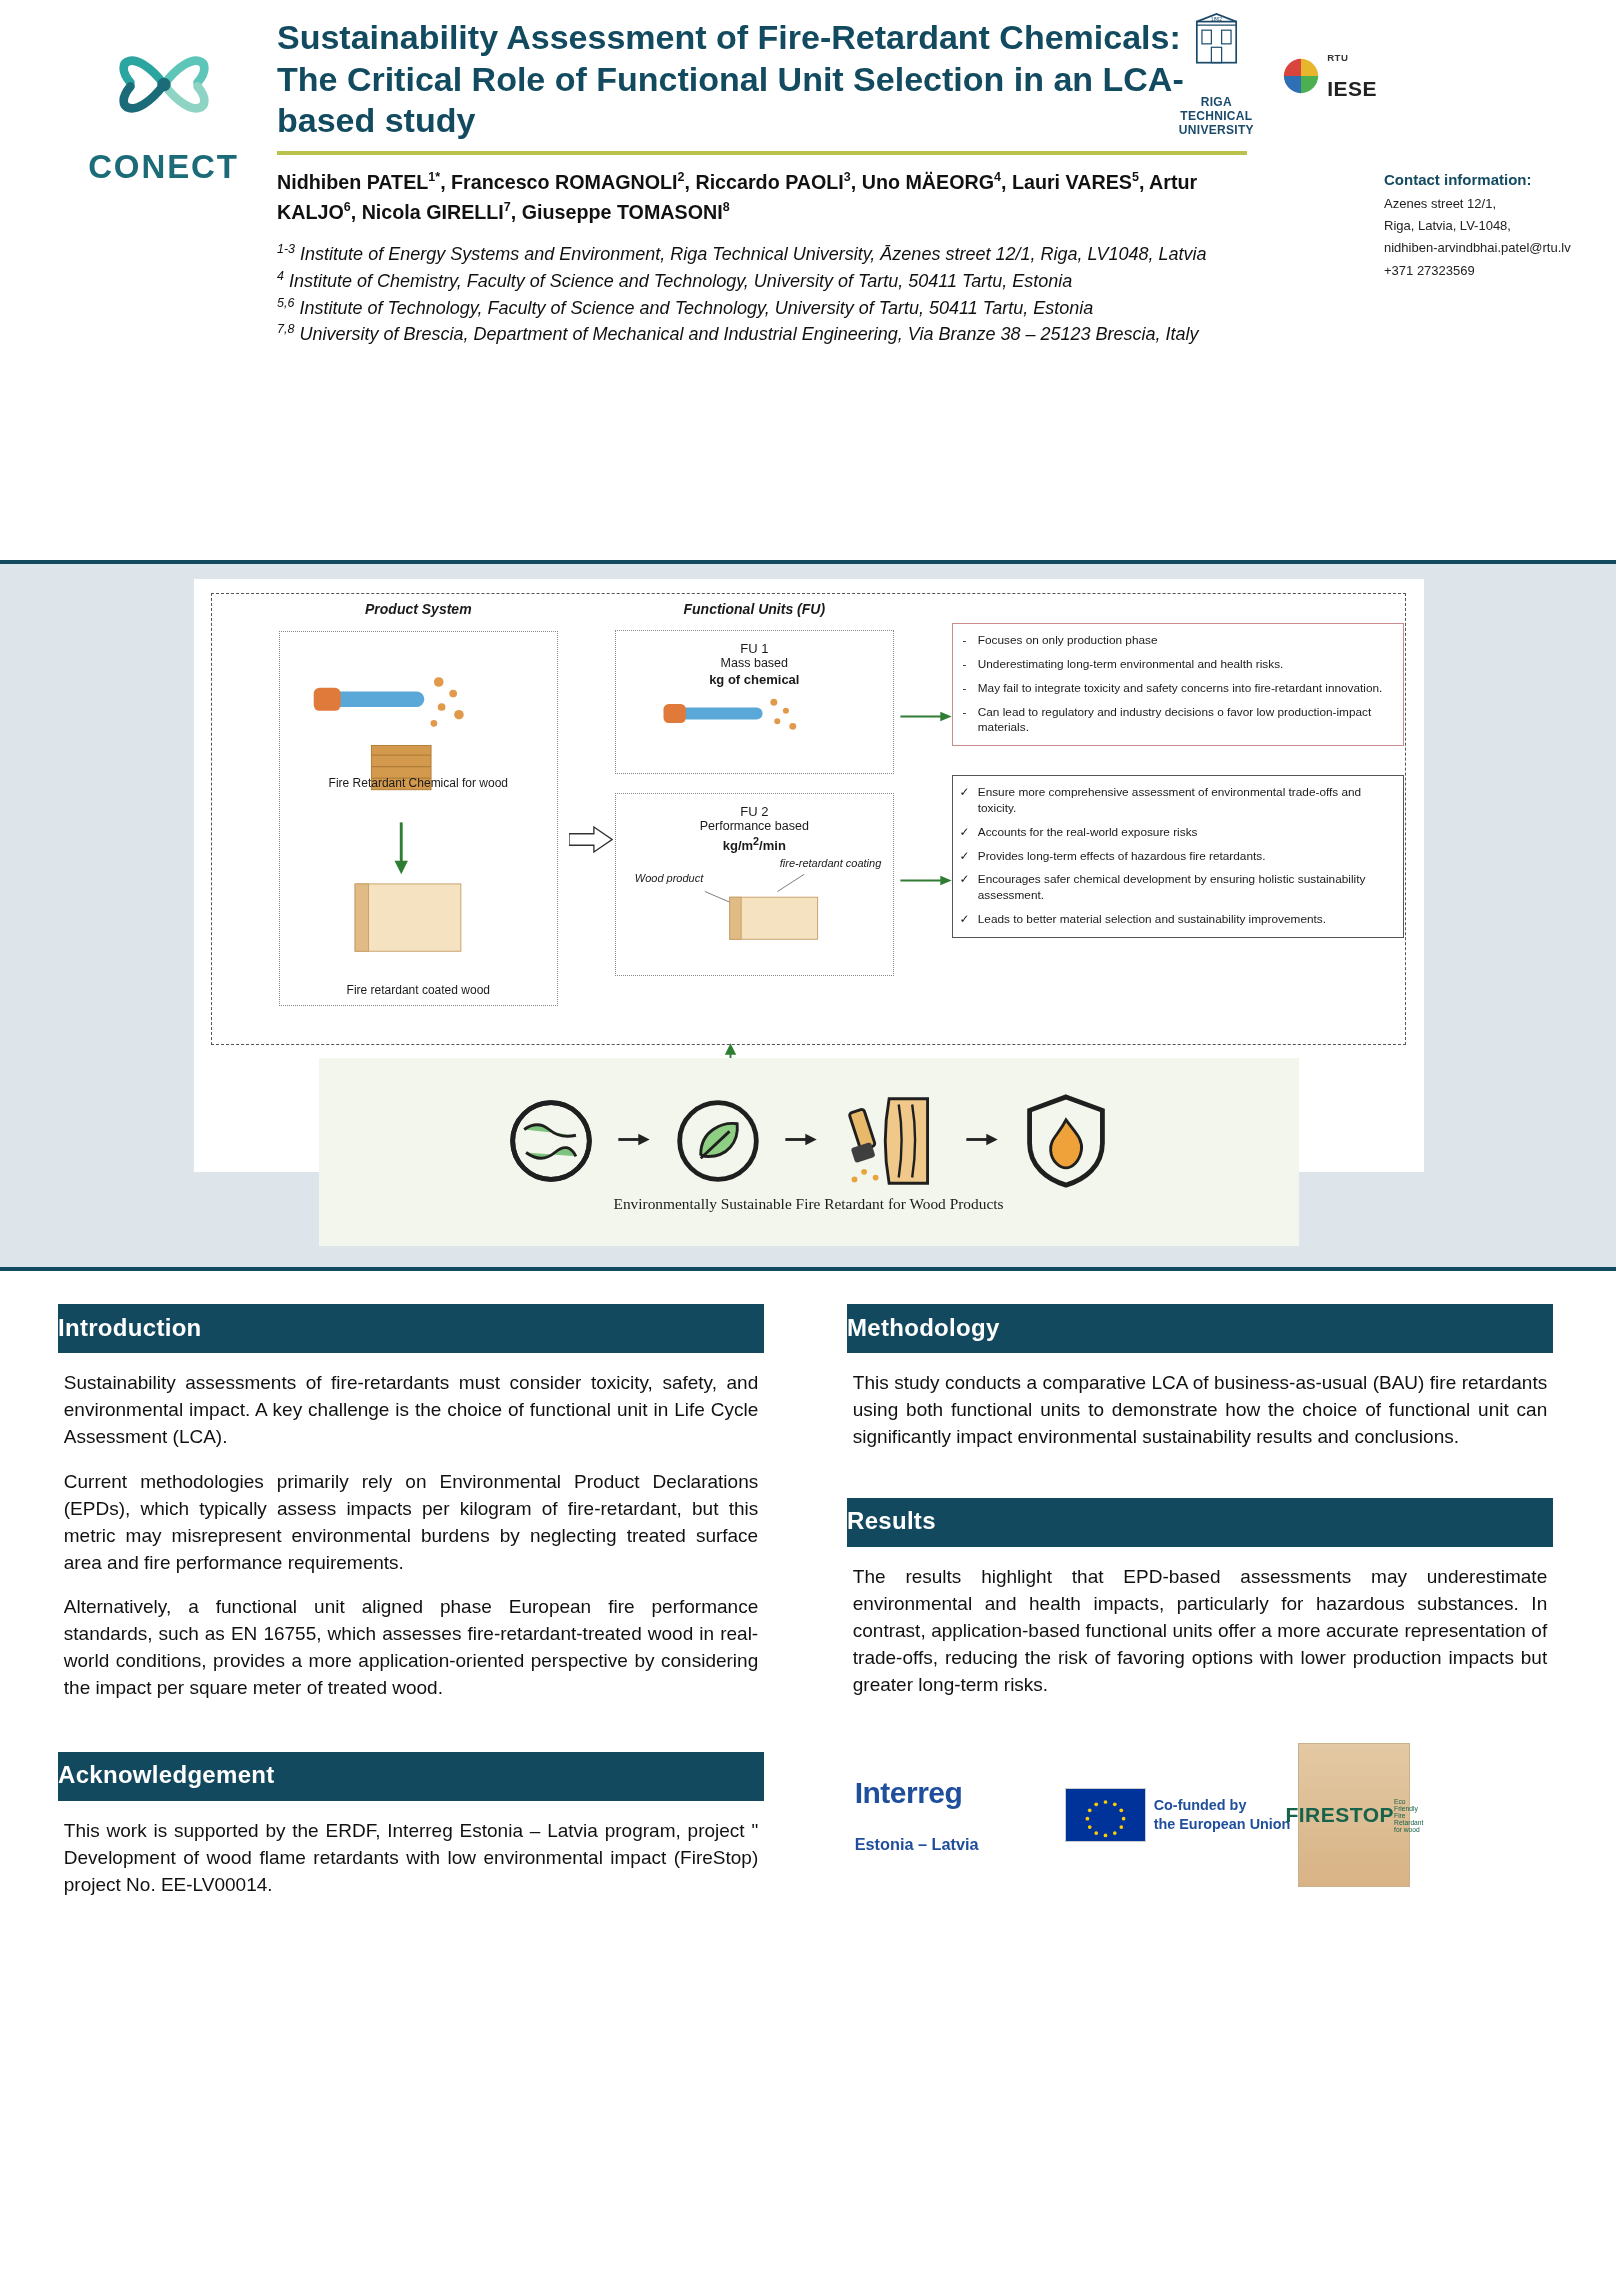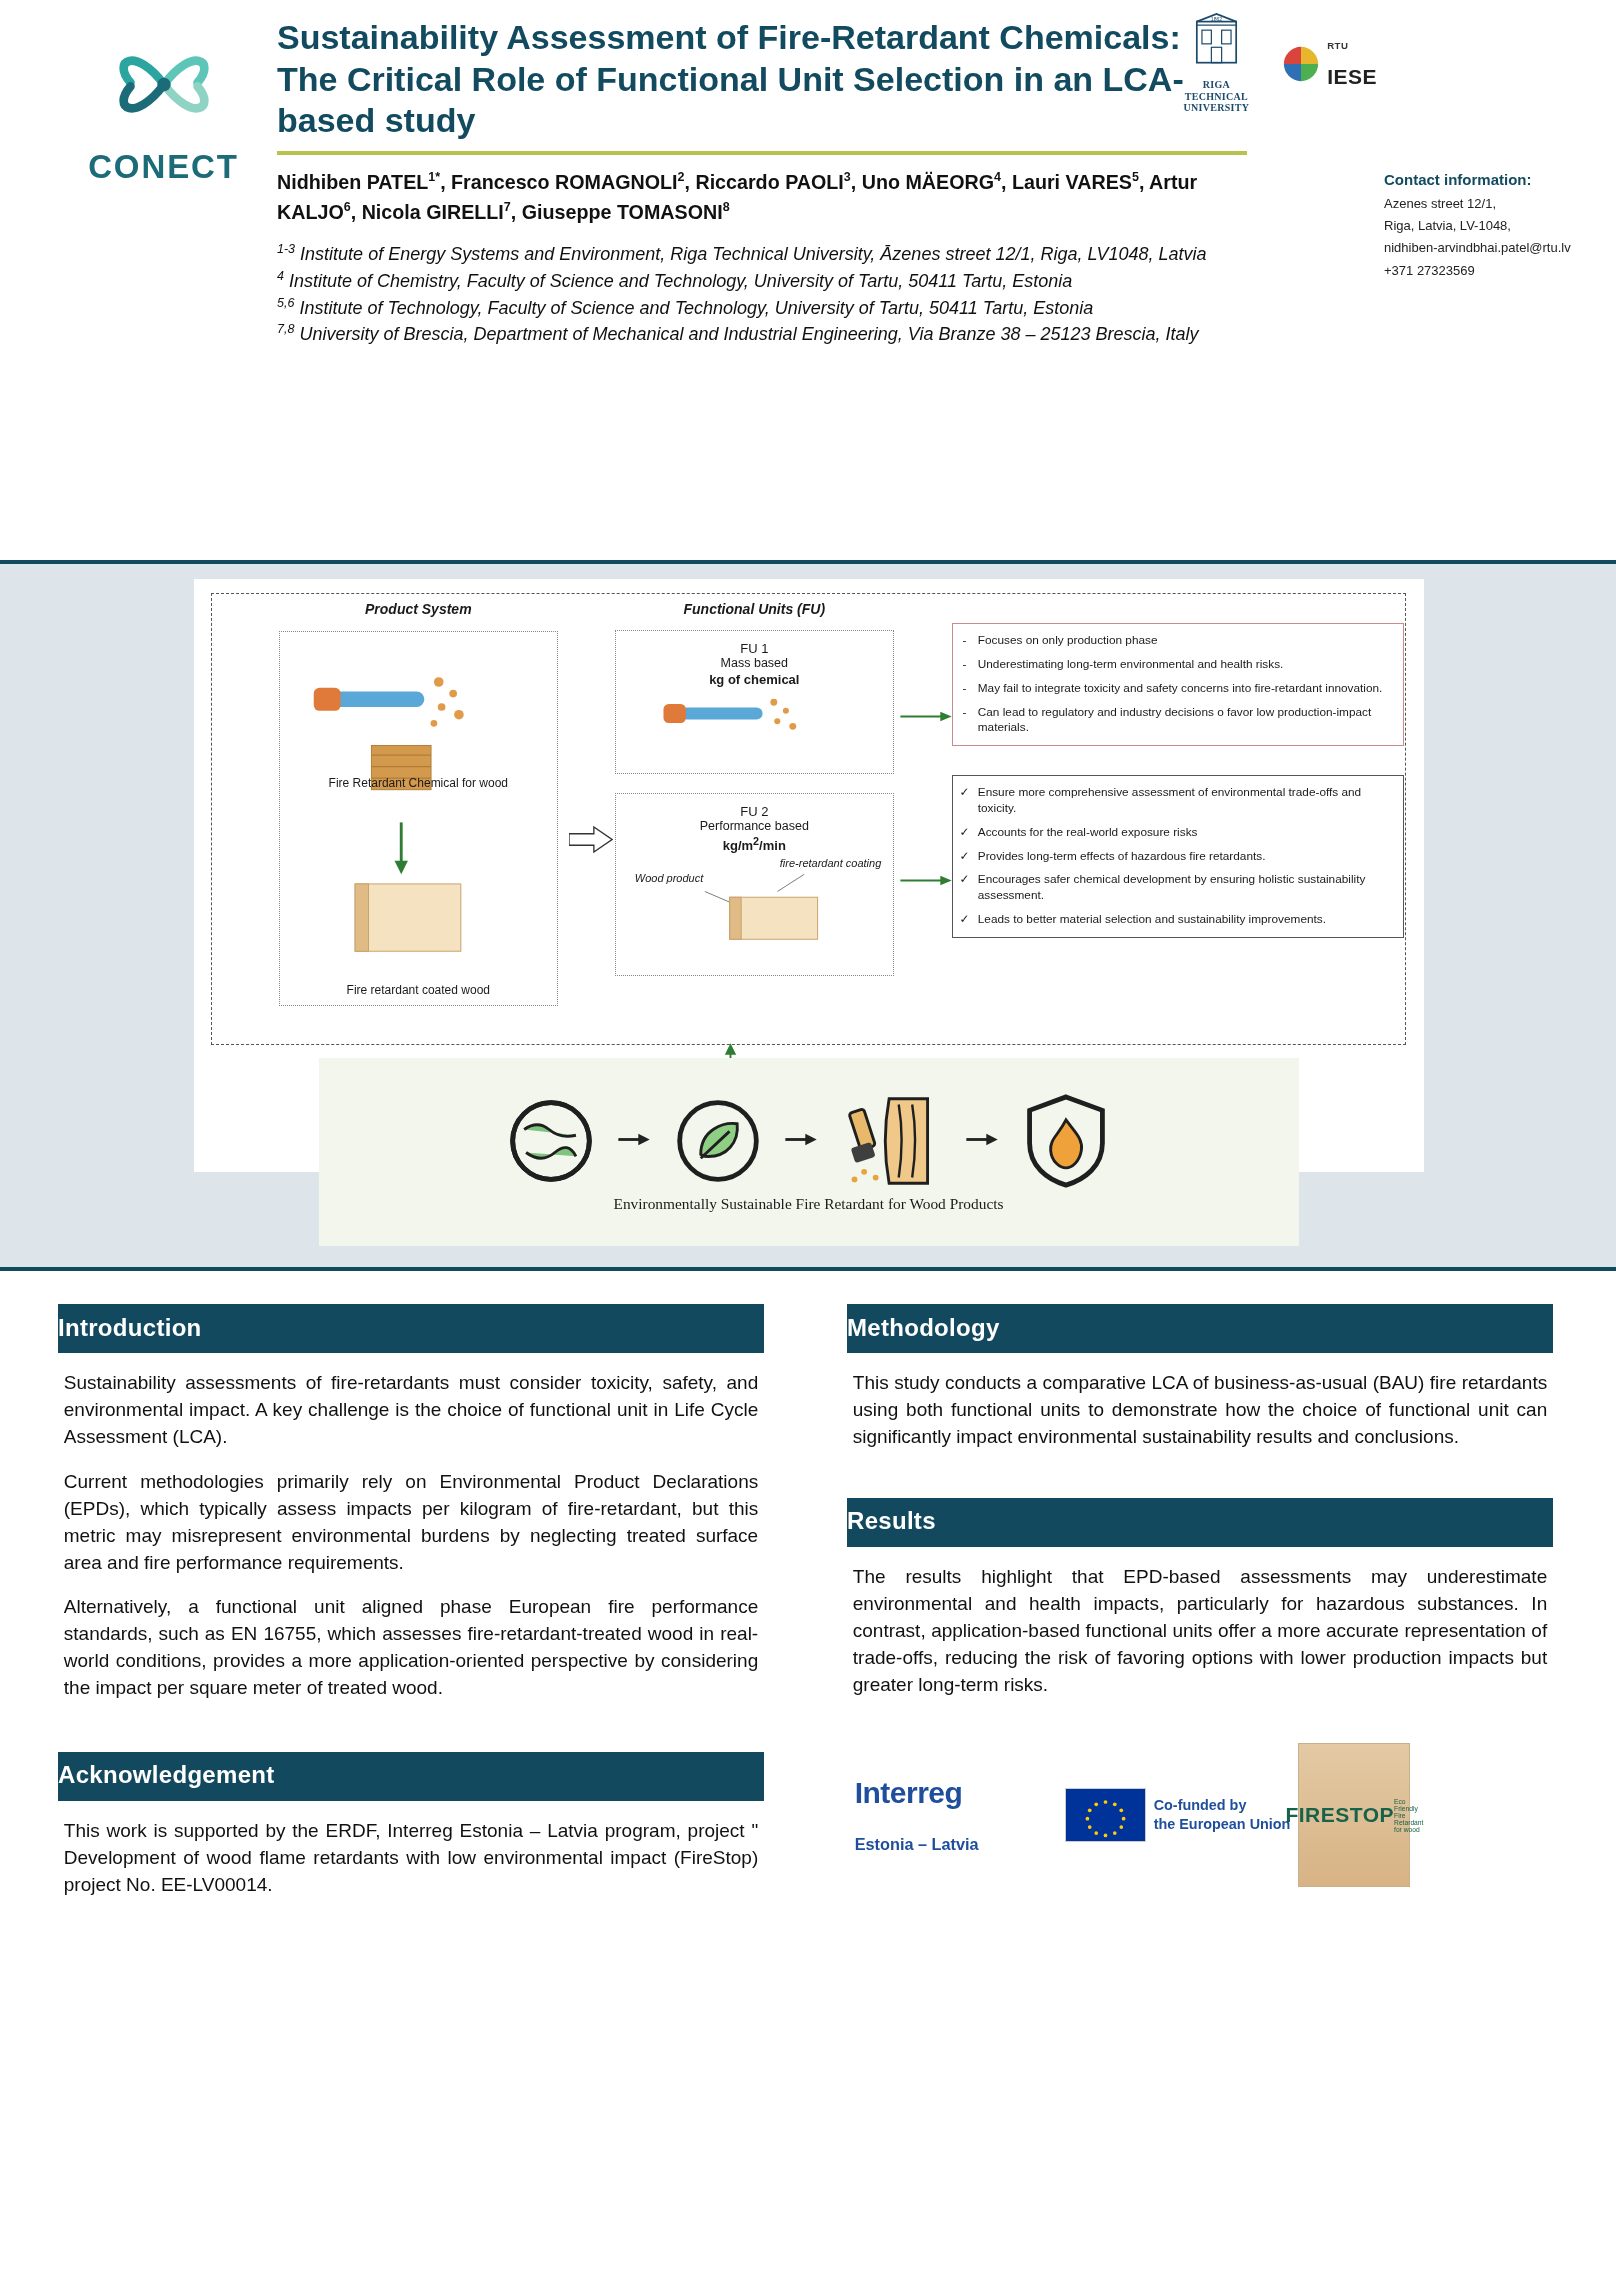--- a/index.html
+++ b/index.html
@@ -50,21 +50,21 @@
     font-size: 18px; font-style: italic; line-height: 1.38; color: #111;
   }
   .affils sup { font-size: 12.5px; font-style: italic; }
   .affil-line { margin-bottom: 1px; }
 
   .logos-top {
     position: absolute; right: 240px; top: 13.4px;
     display: flex; align-items: center; gap: 21px;
   }
   .rtu-logo { width: 88px; text-align:center; }
-  .rtu-logo .rtu-text { font-size: 10px; font-weight: bold; color:#1b4a6b; letter-spacing:0.3px; line-height:1.15; margin-top:2px;font-family:Liberation Serif, serif;}
+  .rtu-logo .rtu-text { font-size: 12px; font-weight: bold; color:#1b4a6b; letter-spacing:0.3px; line-height:1.15; margin-top:19px;}
   .iese-logo { display:flex; align-items:center; gap:5.8px; }
   .iese-dots { width: 40px; height: 40px; position: relative; }
   .iese-text .small { font-size: 9.6px; color:#333; font-weight:bold; letter-spacing:0.5px;}
   .iese-text .big { font-size: 21px; color:#222; font-weight:bold; letter-spacing:0.5px; line-height:1;margin-top:15px;}
 
   .contact {
     position: absolute; right: 31px; top: 171px; width: 202px;
   }
   .contact h4 { margin:0 0 6.7px 0; font-size: 15px; color:#124a5f; font-weight:bold; }
   .contact p { margin: 0 0 4.8px 0; font-size: 13px; color:#222; line-height: 1.35; word-break: break-word; }

